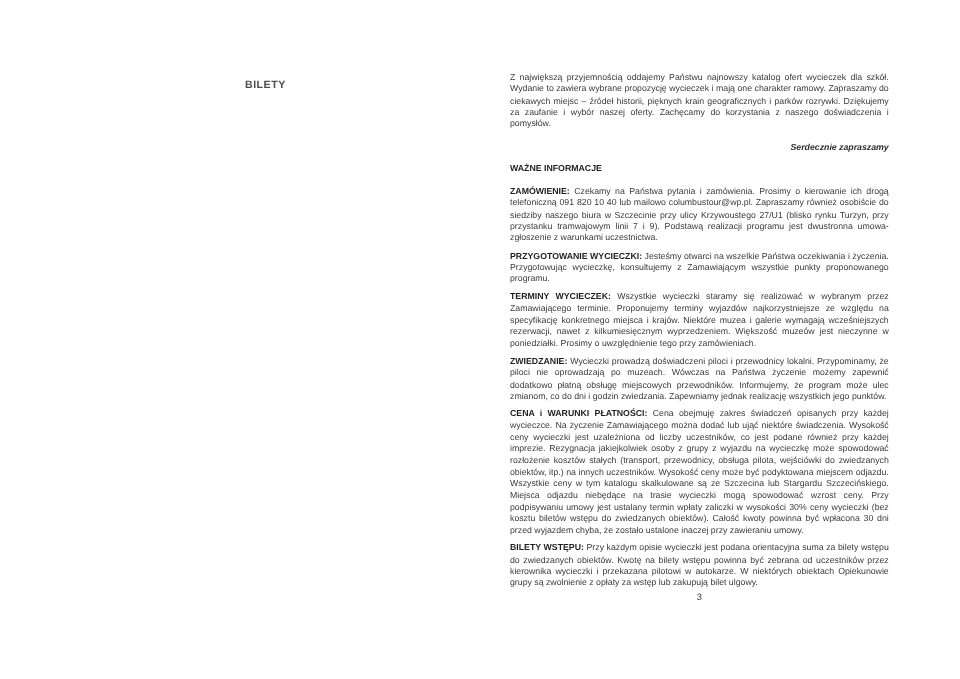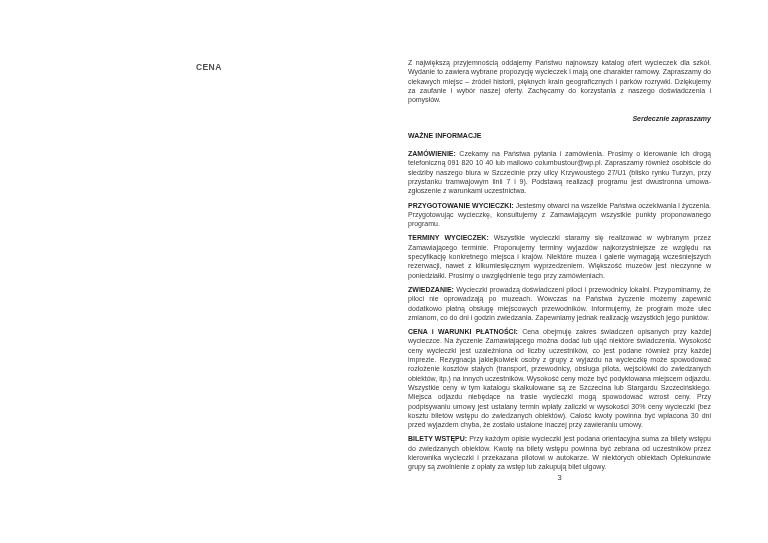--- a/index.html
+++ b/index.html
@@ -55,21 +55,21 @@
     text-align: center;
     font-size: 7.5px;
     color: #3a3a3a;
   }
 </style>
 </head>
 <body>
 
 <div class="page">
 
-  <div class="notes-label">CENA</div>
+  <div class="notes-label">BILETY</div>
 
   <div class="text-column">
 
     <p class="intro-para">Z największą przyjemnością oddajemy Państwu najnowszy katalog ofert wycieczek dla szkół. Wydanie to zawiera wybrane propozycję wycieczek i mają one charakter ramowy. Zapraszamy do ciekawych miejsc – źródeł historii, pięknych krain geograficznych i parków rozrywki. Dziękujemy za zaufanie i wybór naszej oferty. Zachęcamy do korzystania z naszego doświadczenia i pomysłów.</p>
 
     <p class="signature">Serdecznie zapraszamy</p>
 
     <p class="section-title">WAŻNE INFORMACJE</p>
 
     <p class="para">

